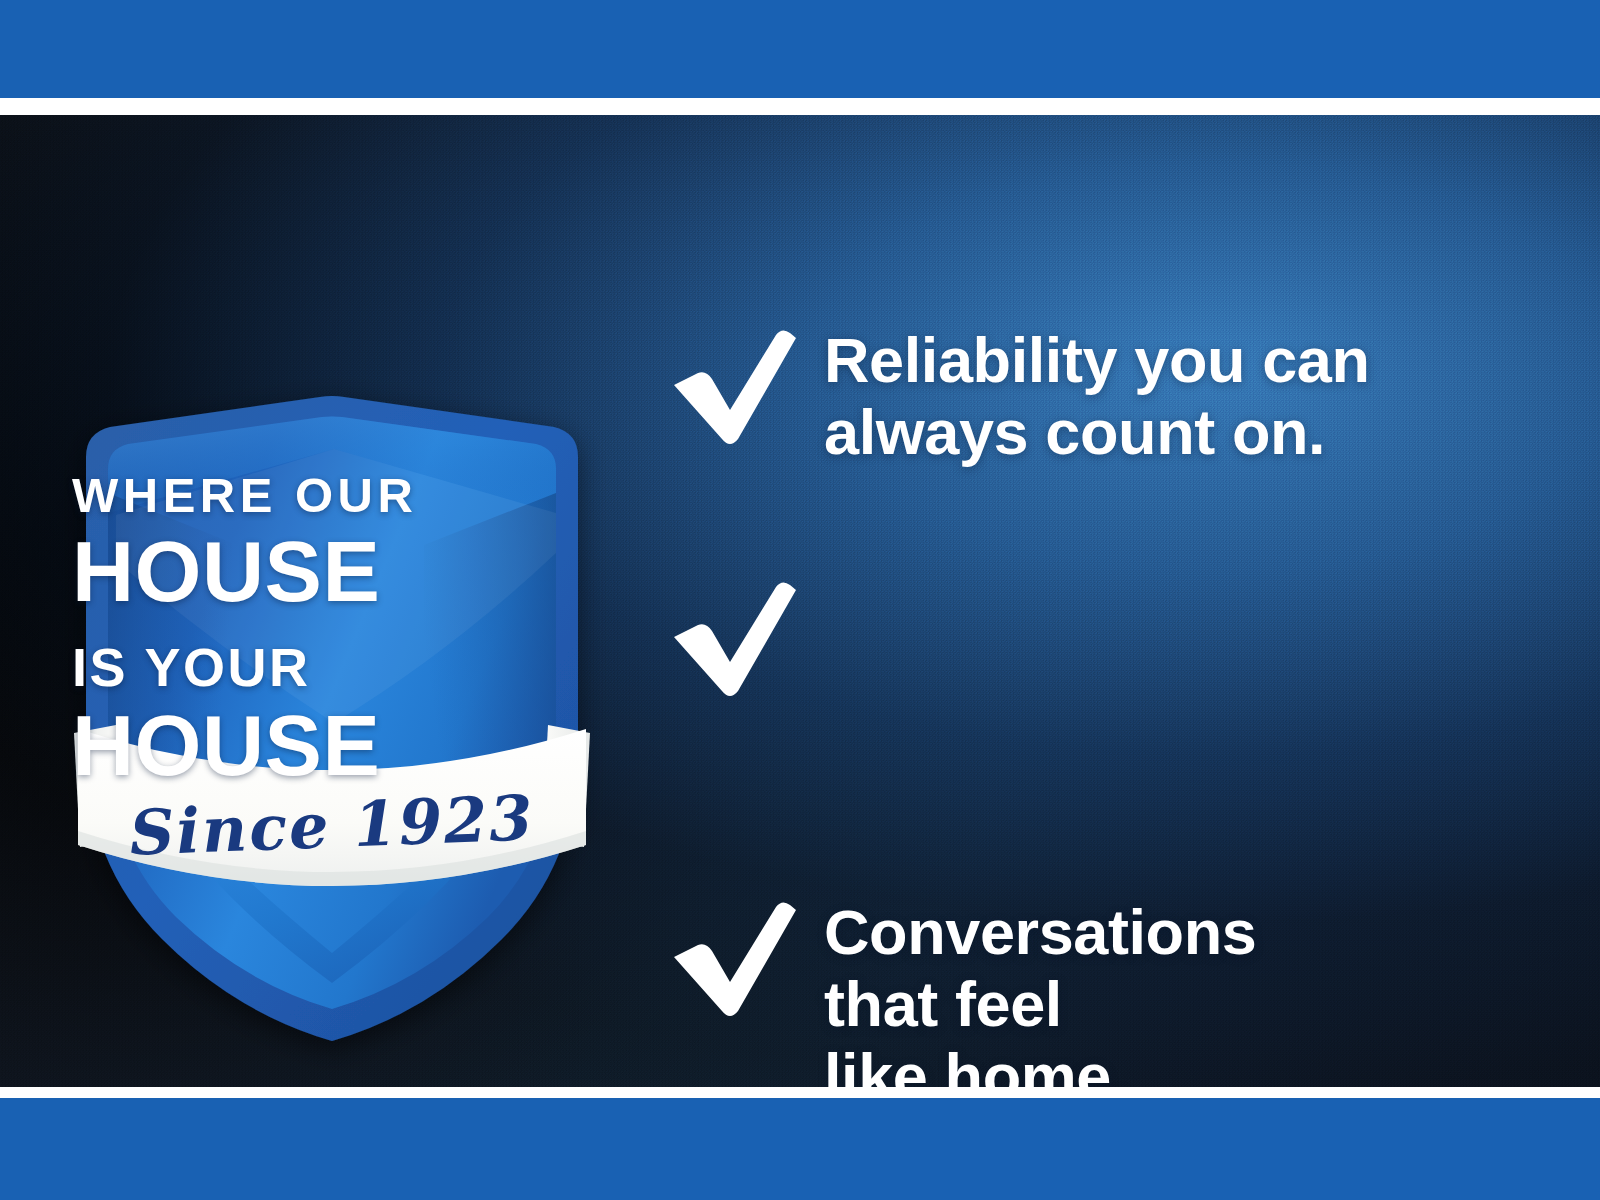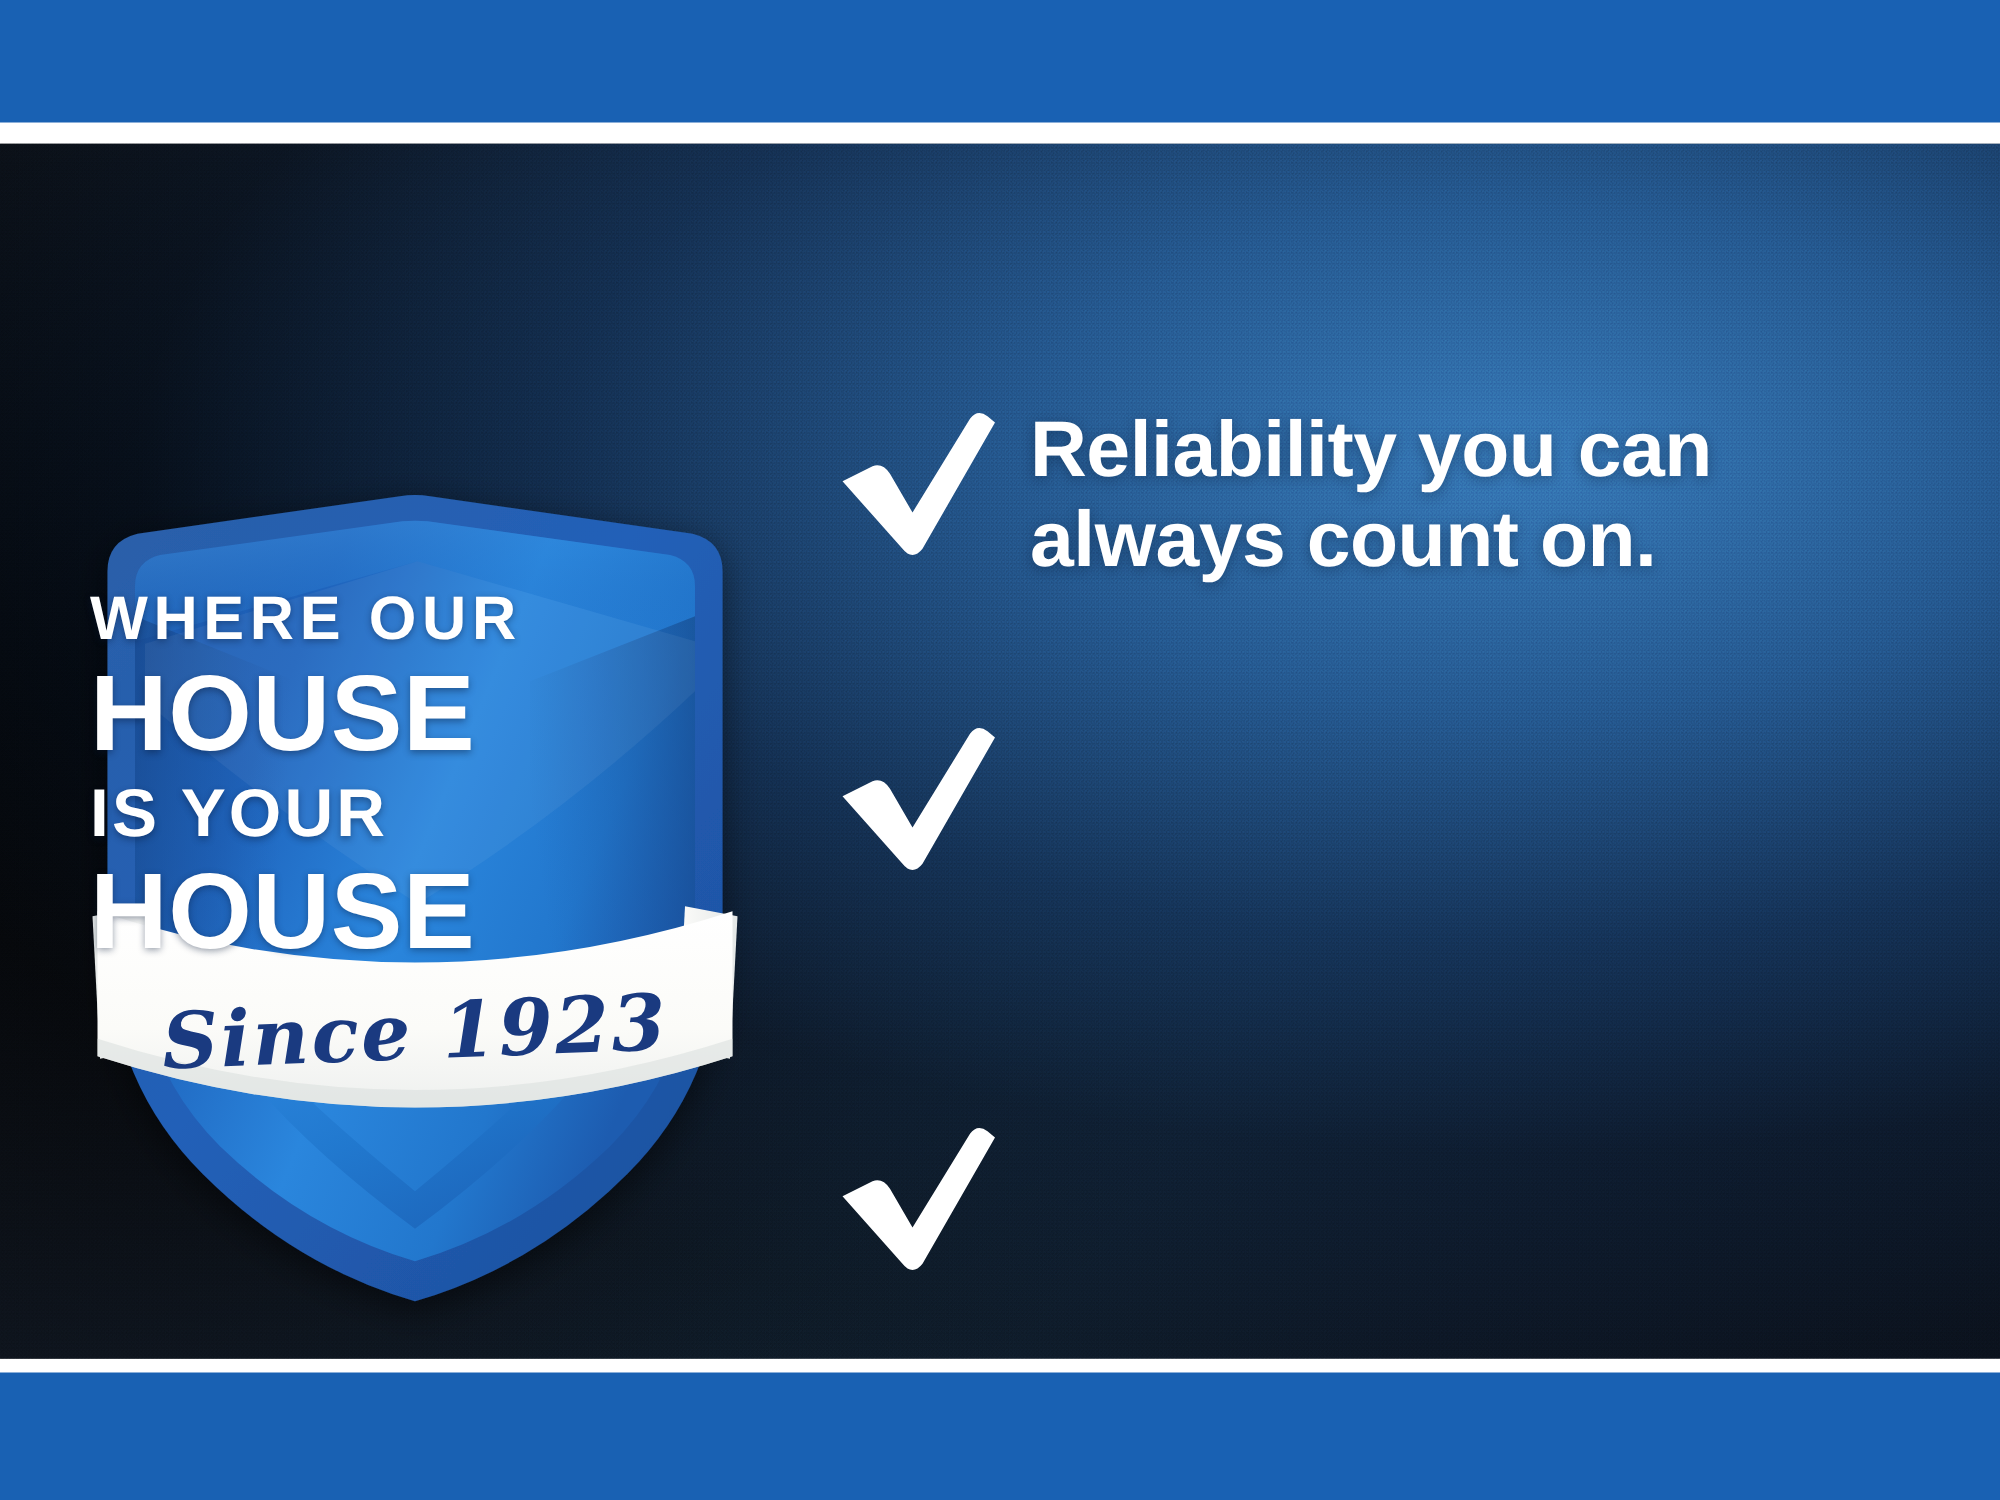--- a/index.html
+++ b/index.html
@@ -89,21 +89,21 @@
     color: #ffffff;
     font-family: "Liberation Sans", sans-serif;
     font-weight: 700;
     letter-spacing: 0.5px;
     line-height: 1;
     text-shadow: 0 2px 6px rgba(6,25,55,0.42);
     pointer-events: none;
   }
   .bt-1 { font-size: 49px; letter-spacing: 4.5px; }
   .bt-2 { font-size: 86px; letter-spacing: 0.5px; margin-top: 8px; }
-  .bt-3 { font-size: 54px; letter-spacing: 2.5px; margin-top: 10px; }
+  .bt-3 { font-size: 54px; letter-spacing: 2.5px; margin-top: 26px; }
   .bt-4 { font-size: 86px; letter-spacing: 0.5px; margin-top: 8px; }
 
   #badge-since {
     position: absolute;
     left: 0;
     top: 396px;
     width: 520px;
     text-align: center;
     color: #1a3a80;
     font-family: "DejaVu Serif", serif;
@@ -301,19 +301,22 @@
         </span>
       </div>
 
       <div class="bullet-row" id="bullet-row-2">
         <span class="check-icon">
           <svg viewBox="0 0 130 118" xmlns="http://www.w3.org/2000/svg" aria-hidden="true">
             <path d="M 6 56 L 30 44 Q 38 41 44 50 L 62 81 L 108 6 Q 114 -2 122 4 L 128 9
                      L 70 110 Q 62 120 54 110 Z" fill="#ffffff"></path>
           </svg>
         </span>
+        <span class="bullet-text">Conversations
+that feel
+like home.</span>
       </div>
 
     </div>
   </div>
 
   <div id="brand-bar-bottom" class="brand-bar"></div>
 </div>
 
 </body></html>

